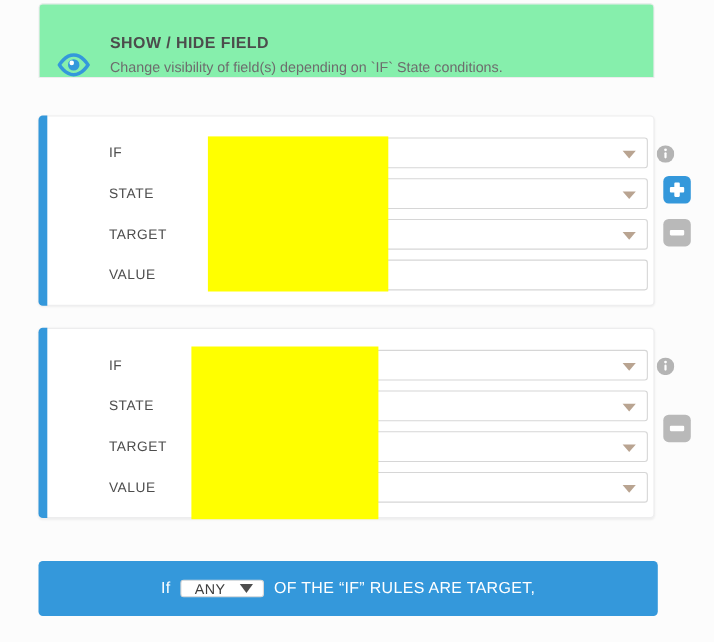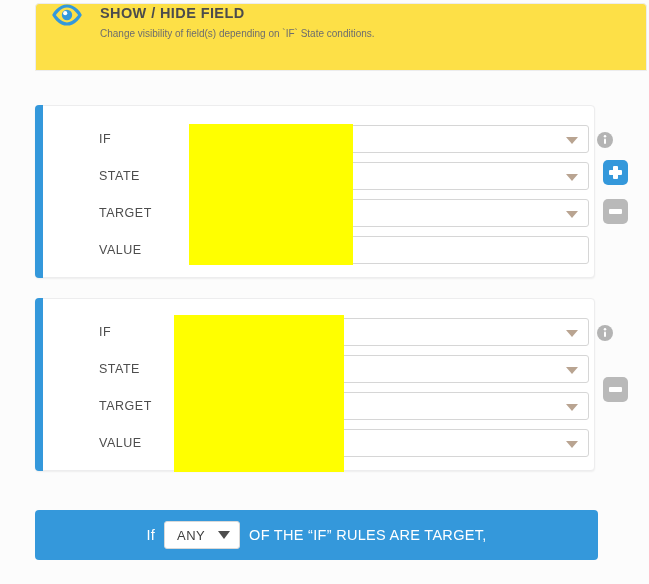--- a/index.html
+++ b/index.html
@@ -13,48 +13,48 @@
     font-family: "Liberation Sans", sans-serif;
     overflow: hidden;
     position: relative;
   }
 
   
   .header-panel {
     position: absolute;
     left: 35px;
     top: 3px;
-    width: 612px;
+    width: 560px;
     height: 68px;
-    background: #fde047;
+    background: #86efac;
     border: 1px solid #ececed;
     border-top-left-radius: 4px;
     border-top-right-radius: 4px;
     box-sizing: border-box;
     display: flex;
-    align-items: flex-start;
+    align-items: flex-end;
   }
   .eye-icon-wrap {
     width: 62px;
     display: flex;
     align-items: center;
     justify-content: center;
     flex: none;
   }
   .eye-icon-wrap svg { display: block; }
   .header-text { padding-left: 2px; }
   .header-title {
     font-size: 14.5px;
     font-weight: bold;
     color: #4c4c4c;
     letter-spacing: .4px;
     line-height: 18px;
   }
   .header-sub {
-    font-size: 10px;
+    font-size: 13px;
     color: #6d6d6d;
     line-height: 18px;
     margin-top: 3px;
   }
 
   
   .card {
     position: absolute;
     background: #ffffff;
     border: 1px solid #ededee;
@@ -171,21 +171,21 @@
     color: #ffffff;
     font-size: 14.5px;
     letter-spacing: .3px;
   }
   .match-select {
     display: inline-flex;
     align-items: center;
     background: #ffffff;
     border: 1px solid #d9d9d9;
     border-radius: 3px;
-    height: 28px;
+    height: 16px;
     padding: 0 9px 0 12px;
     margin: 0 9px;
     box-sizing: border-box;
   }
   .match-select .sel-label {
     font-size: 13px;
     color: #3f3f3f;
     letter-spacing: .4px;
   }
   .match-select .sel-caret {

